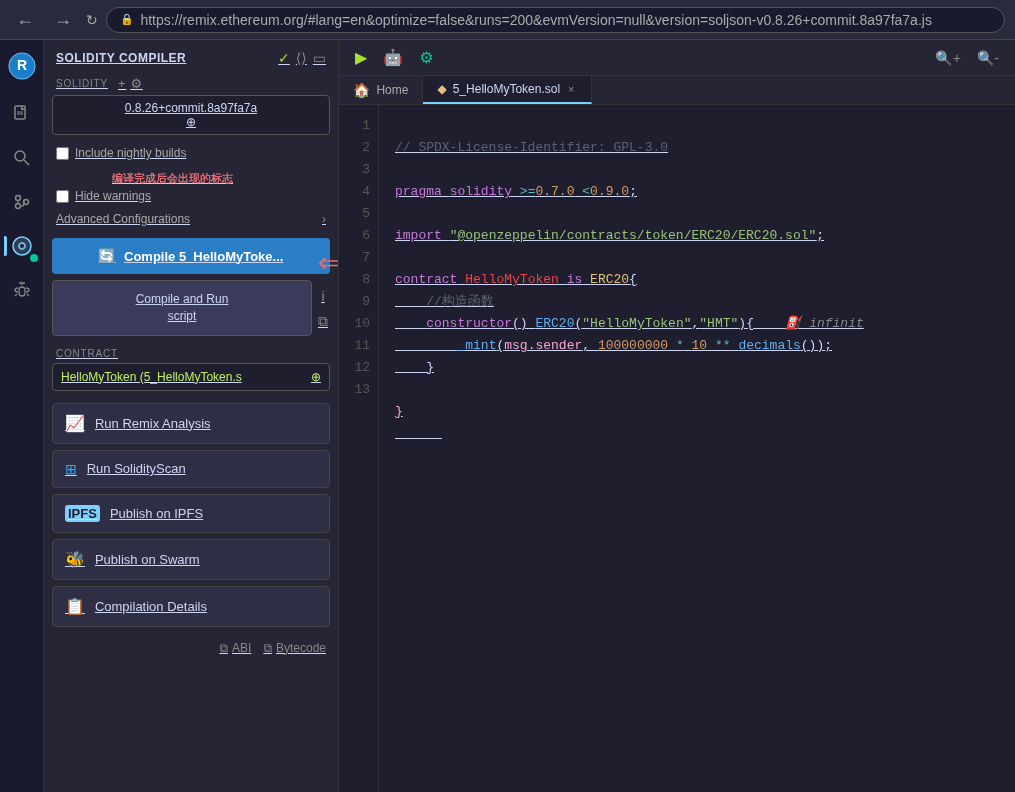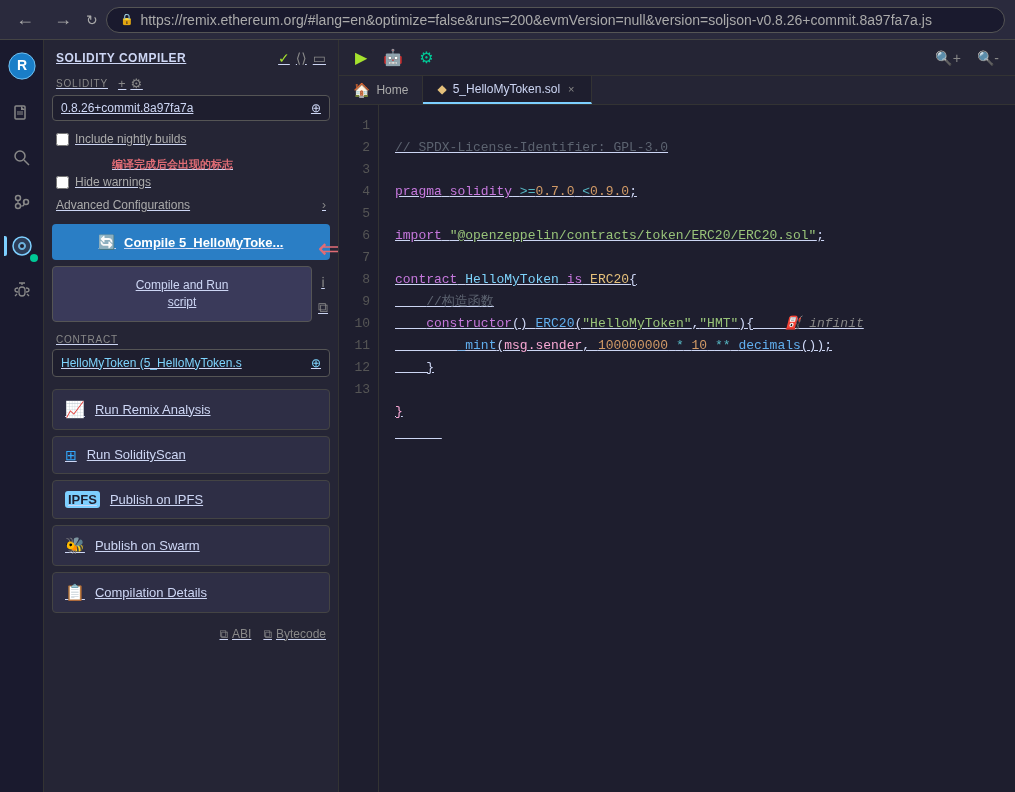--- a/index.html
+++ b/index.html
@@ -165,20 +165,21 @@
       border-radius: 4px;
       padding: 5px 8px;
       color: #cdd6f4;
       font-size: 12px;
       width: 100%;
       display: flex;
       align-items: center;
       justify-content: space-between;
       margin-bottom: 8px;
       cursor: pointer;
+      flex-direction: column;
     }
 
     .checkbox-row {
       display: flex;
       align-items: center;
       gap: 6px;
       padding: 3px 4px;
       font-size: 12px;
       color: #aaa;
     }
@@ -256,21 +257,21 @@
       font-size: 10px;
       color: #888;
       letter-spacing: 0.8px;
       padding: 8px 12px 4px;
     }
     .contract-selector {
       background: #1e1e2e;
       border: 1px solid #555;
       border-radius: 4px;
       padding: 6px 8px;
-      color: #7dd3fc;
+      color: #bef264;
       font-size: 12px;
       width: 100%;
       display: flex;
       align-items: center;
       justify-content: space-between;
       margin: 0 0 8px;
       cursor: pointer;
     }
 
     
@@ -392,21 +393,21 @@
       text-decoration: underline;
     }
     .code-content .comment { color: #5c6370; }
     .code-content .keyword { color: #c678dd; }
     .code-content .string { color: #98c379; }
     .code-content .number { color: #d19a66; }
     .code-content .function { color: #61afef; }
     .code-content .type { color: #e5c07b; }
     .code-content .operator { color: #56b6c2; }
     .code-content .plain { color: #f9a8d4; margin-top: 32px; }
-    .code-content .contract-name { color: #7dd3fc; }
+    .code-content .contract-name { color: #ef4444; }
     .code-content .import-path { color: #98c379; }
     .code-content .gas-hint { color: #888; font-style: italic; }
 
     .home-tab-icon { font-size: 14px; }
 
     
     .compile-area-wrapper {
       position: relative;
     }
   </style>

